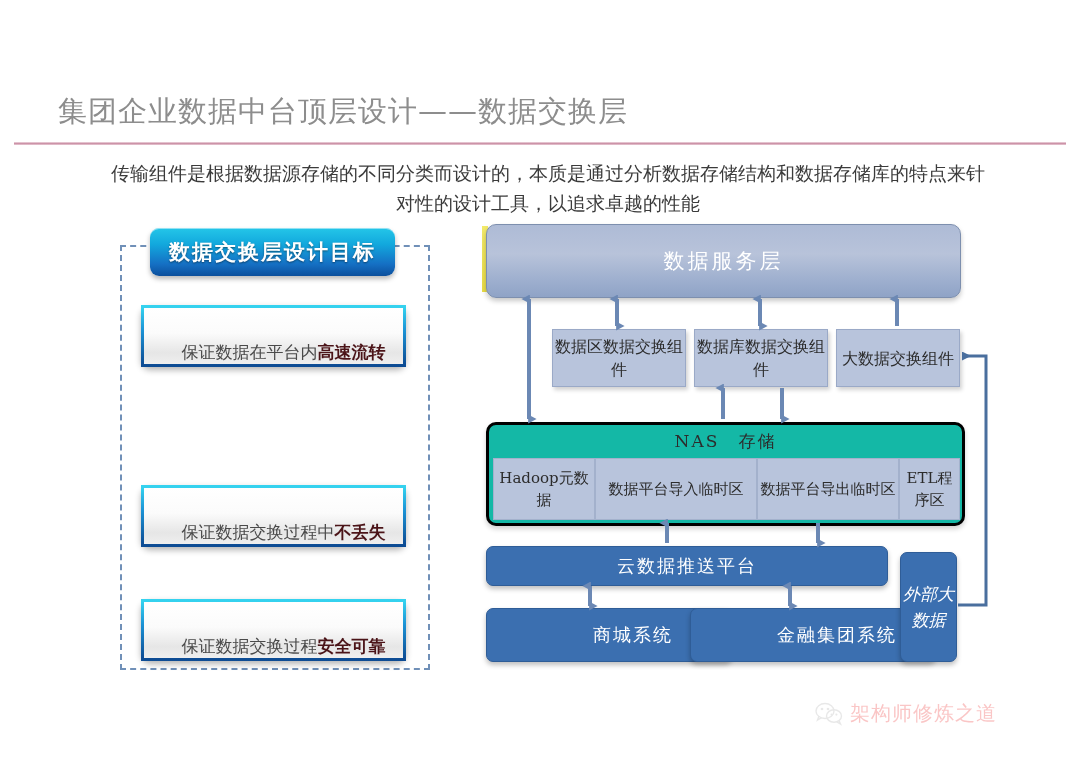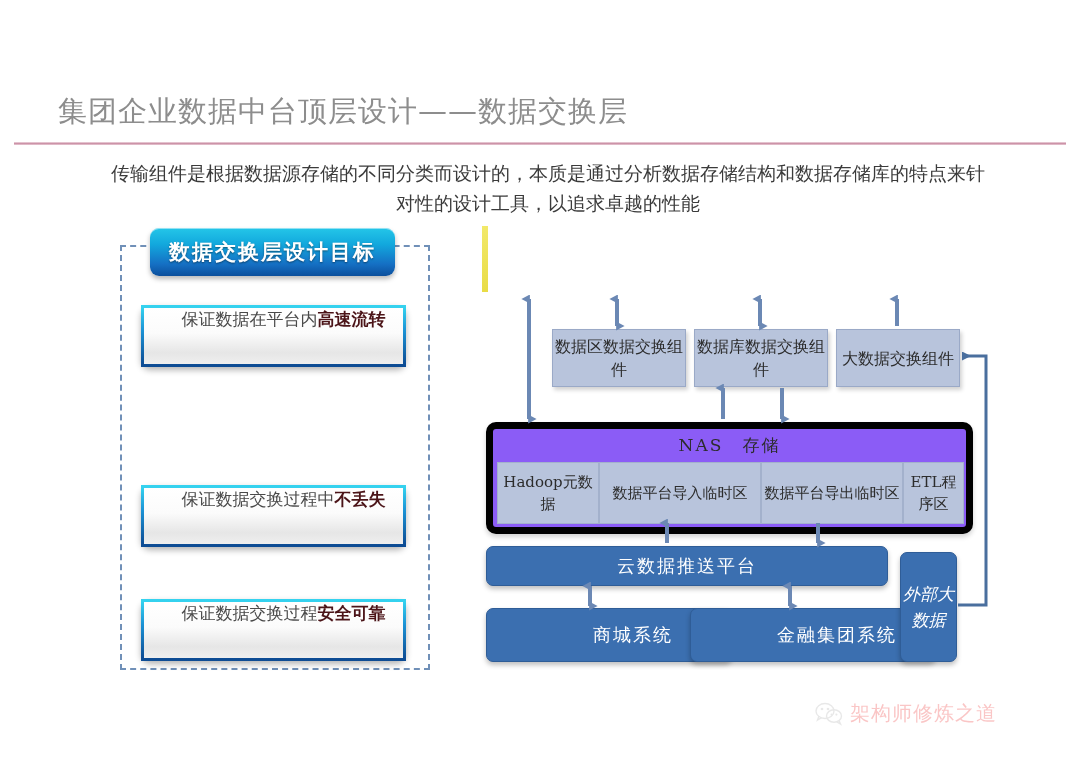--- a/index.html
+++ b/index.html
@@ -46,21 +46,21 @@
     color:#ffffff;font-size:21px;font-weight:bold;letter-spacing:2px;
     text-shadow:0 1px 2px rgba(0,0,0,.45);
   }
   .goal-item{
     position:absolute;left:141px;width:265px;height:62px;
     border-radius:9px;box-sizing:border-box;
     border:3px solid transparent;
     border-image:linear-gradient(to bottom,#35d3ef 0%, #1b93d6 40%, #0d4b93 100%) 1;
     background:linear-gradient(to bottom,#ffffff 0%, #fbfbfb 45%, #e6e6e6 80%, #efefef 100%);
     box-shadow:0 3px 6px rgba(0,0,0,.3);
-    display:flex;align-items:flex-start;justify-content:center;padding-left:20px;
+    display:flex;align-items:flex-end;justify-content:center;padding-left:20px;
   }
   .goal-item .txt{
     font-size:17px;color:#4a4a4a;white-space:nowrap;
     font-family:"DejaVu Serif","Liberation Serif",serif;
   }
   .goal-item .em{color:#4b1418;font-weight:bold;}
   .gi0{top:305px;} .gi1{top:393px;} .gi2{top:485px;} .gi3{top:578px;margin-top:21px;}
 
   
   .svc-layer{
@@ -85,21 +85,21 @@
     display:flex;align-items:center;justify-content:center;text-align:center;
   }
   .comp span{font-size:16px;color:#2c2c2c;line-height:23px;
     font-family:"DejaVu Serif","Liberation Serif",serif;}
   .c0{left:552px;width:132px;}
   .c1{left:694px;width:132px;}
   .c2{left:836px;width:122px;}
 
   .nas-box{
     position:absolute;left:486px;top:422px;width:473px;height:98px;
-    border-radius:10px;background:#8b5cf6;border:7px solid #000000;
+    border-radius:10px;background:#14b8a6;border:3px solid #000000;
     box-shadow:0 3px 5px rgba(0,0,0,.18);
   }
   .nas-title{
     position:absolute;left:0;top:3px;width:473px;height:26px;
     display:flex;align-items:center;justify-content:center;
   }
   .nas-title span{font-size:17px;color:#2c2c2c;letter-spacing:2px;
     font-family:"DejaVu Serif","Liberation Serif",serif;}
   .nas-cell{
     position:absolute;top:33px;height:60px;background:#b8c4dc;
@@ -172,20 +172,23 @@
     <div class="txt"><span>保证数据在平台内</span><span class="em">高速流转</span></div>
   </div>
   <div class="goal-item gi2">
     <div class="txt"><span>保证数据交换过程中</span><span class="em">不丢失</span></div>
   </div>
   <div class="goal-item gi3">
     <div class="txt"><span>保证数据交换过程</span><span class="em">安全可靠</span></div>
   </div>
 
   <div class="yellow-strip"></div>
+  <div class="svc-layer">
+    <span>数据服务层</span>
+  </div>
 
   <div class="comp c0">
     <span>数据区数据交换组件</span>
   </div>
   <div class="comp c1">
     <span>数据库数据交换组件</span>
   </div>
   <div class="comp c2">
     <span>大数据交换组件</span>
   </div>

